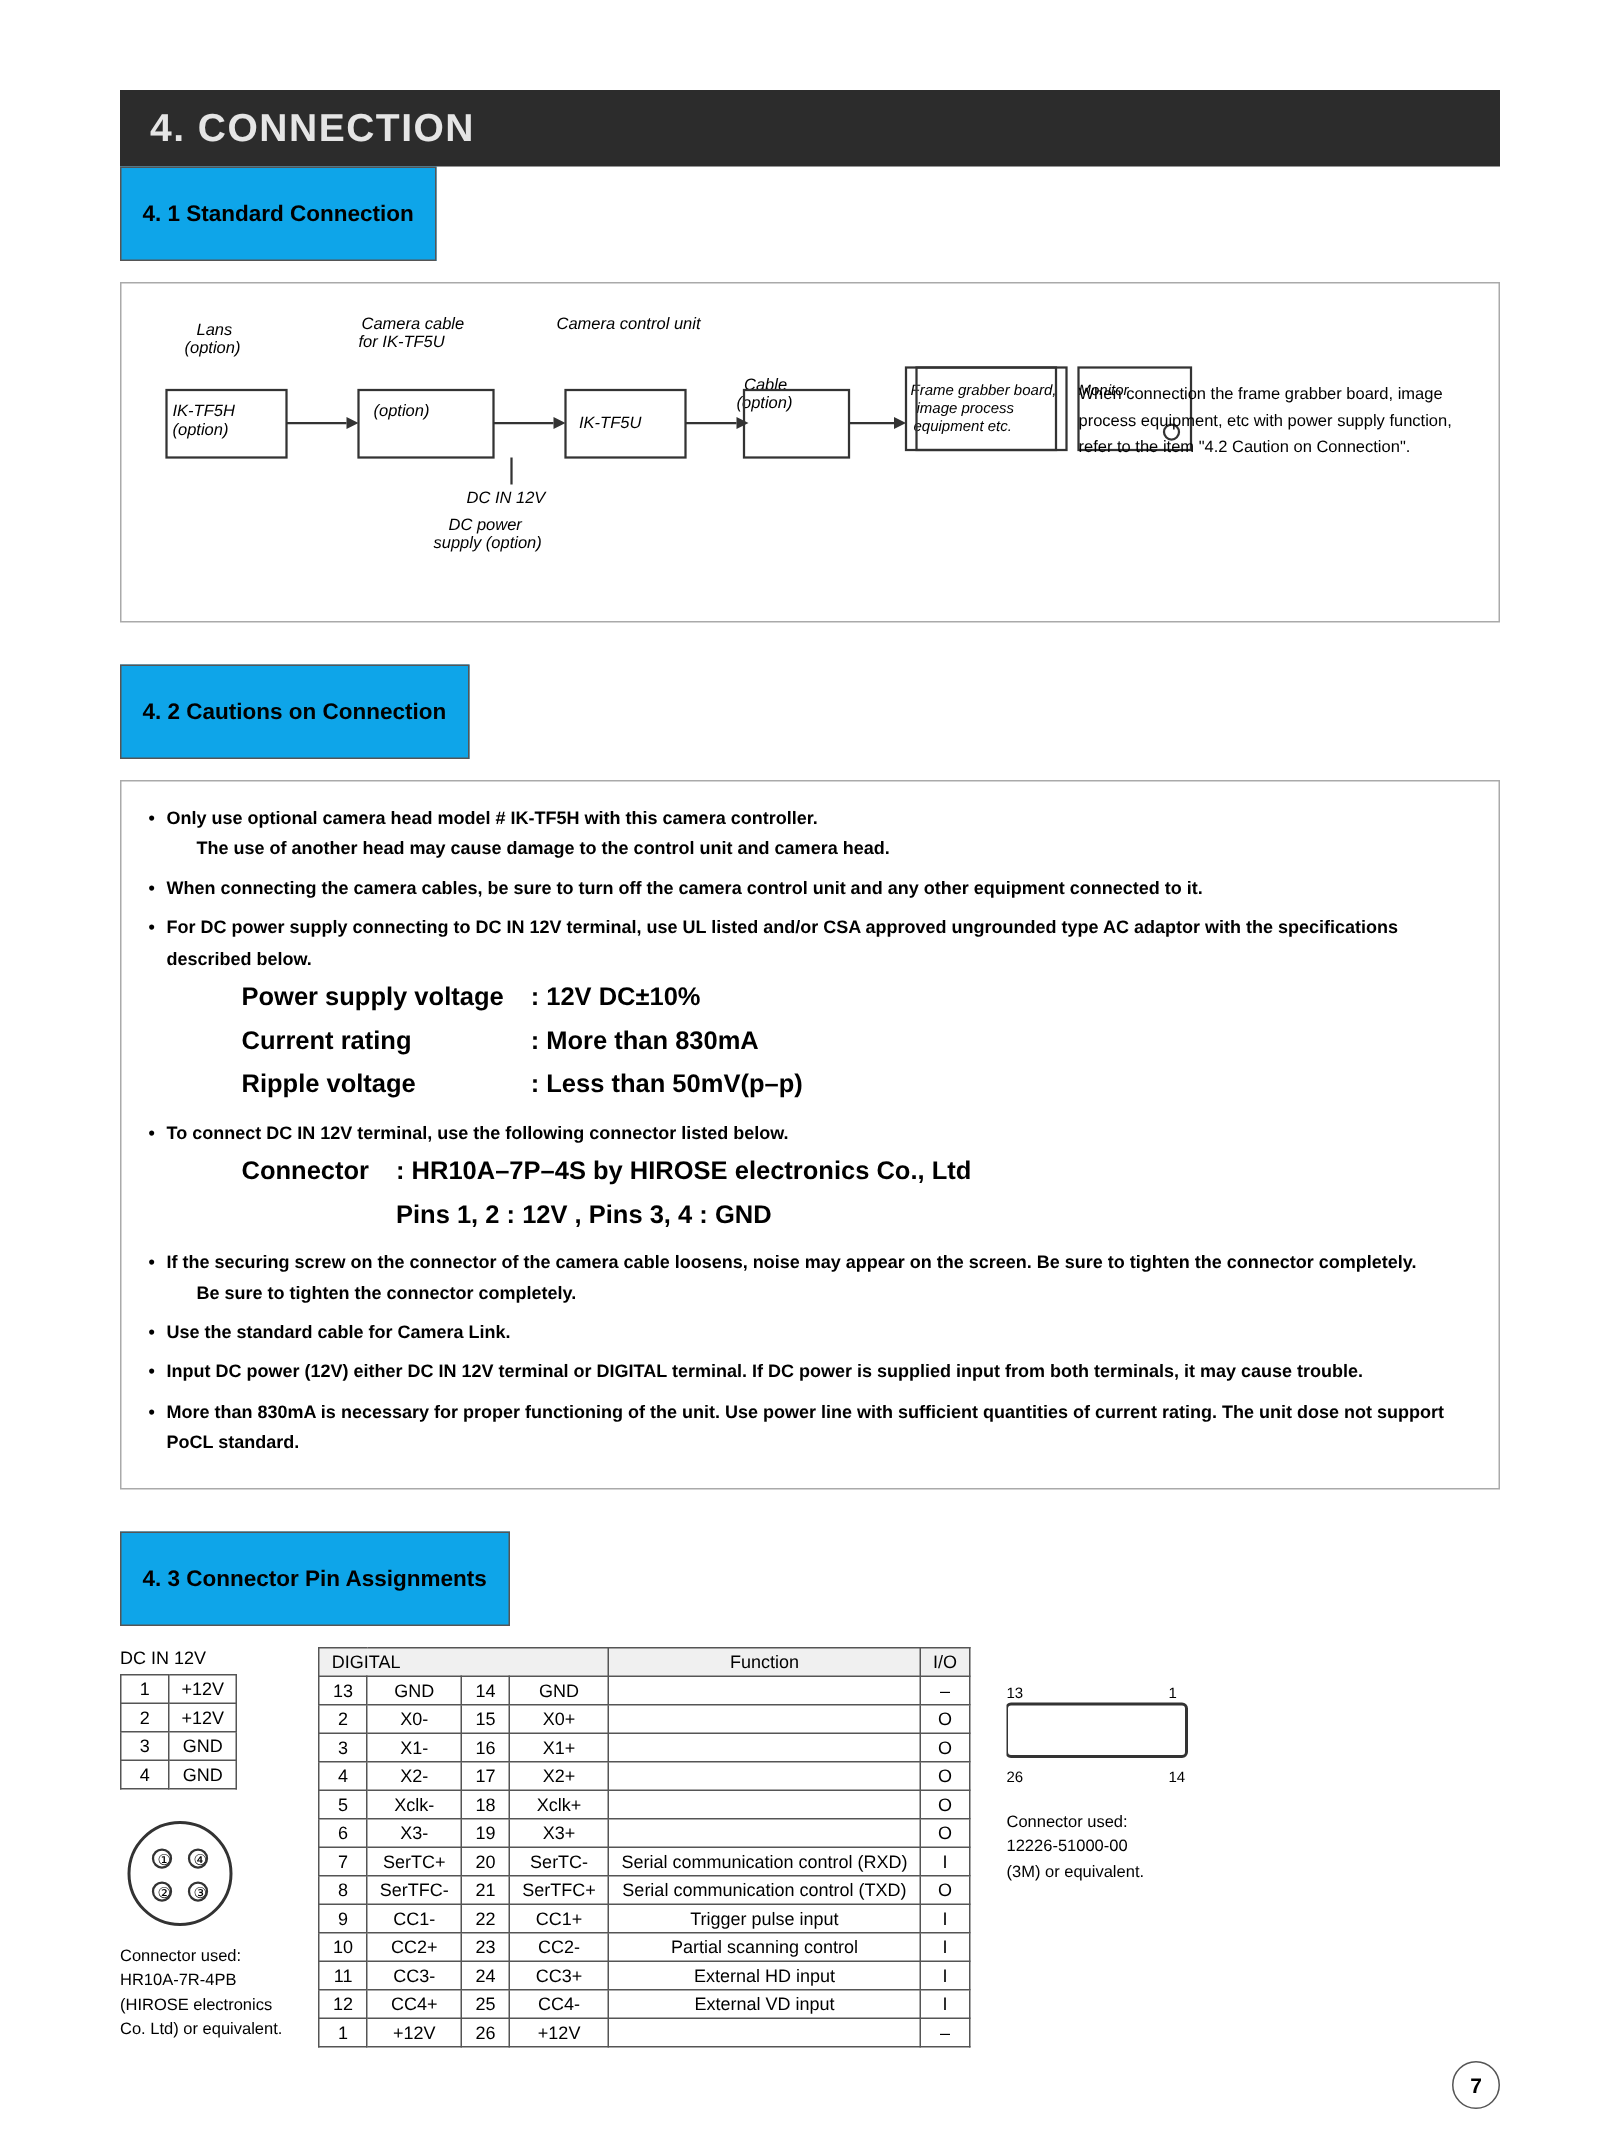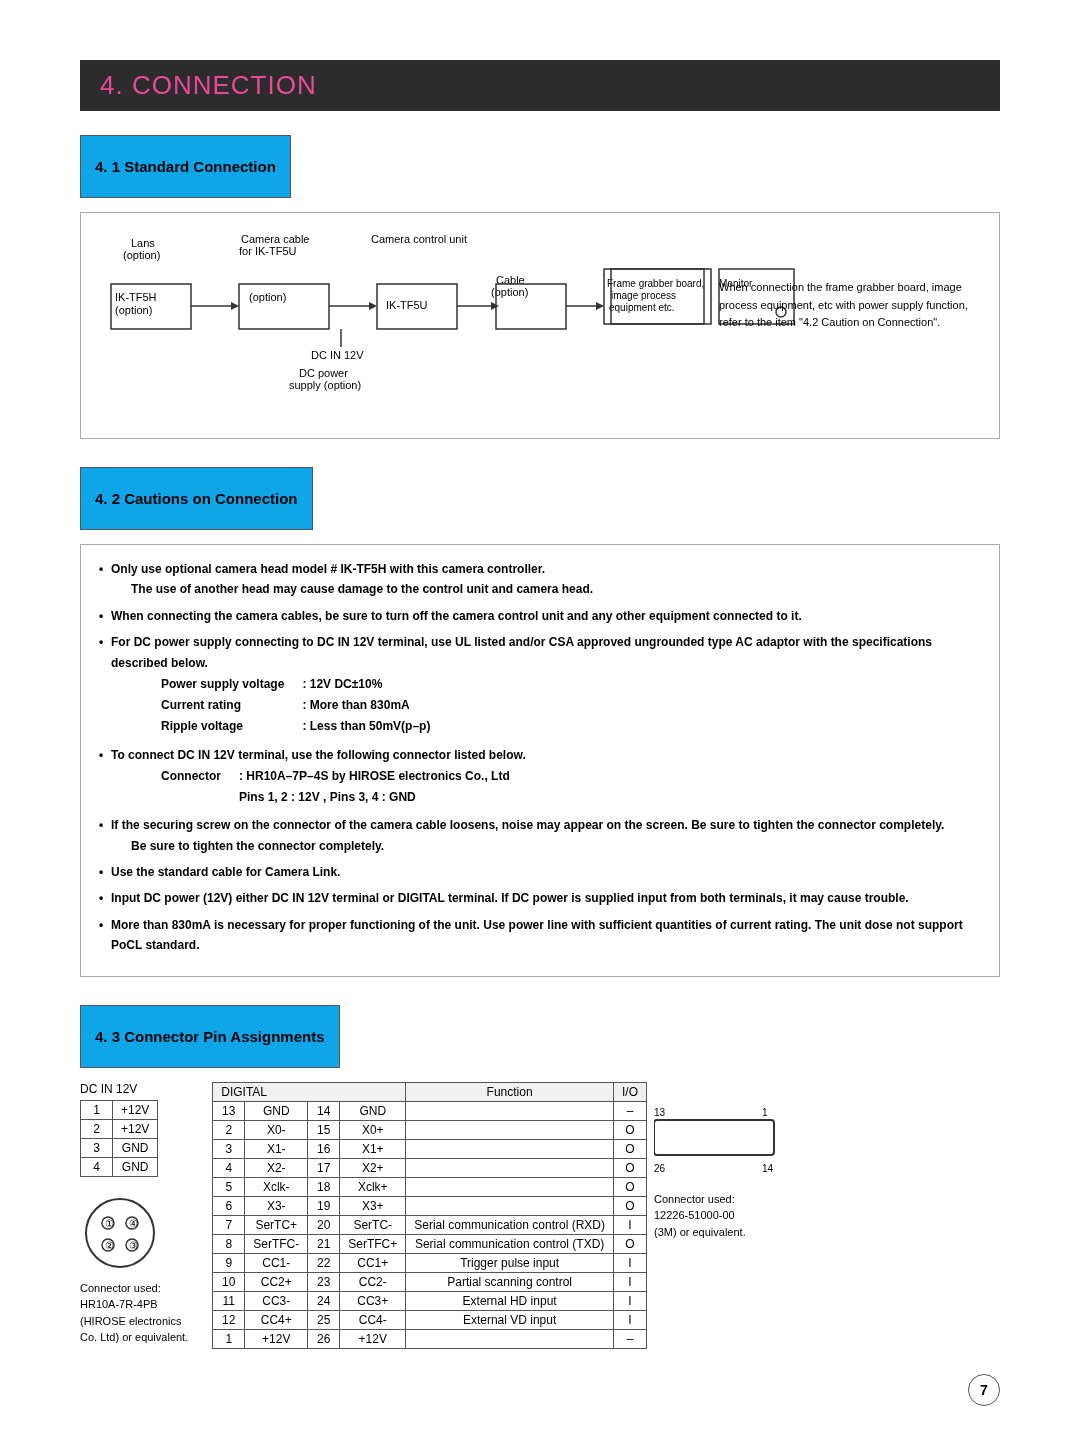--- a/index.html
+++ b/index.html
@@ -9,25 +9,24 @@
       background: #fff;
       color: #000;
       width: 1080px;
       min-height: 1436px;
       padding: 60px 80px;
     }
 
     
     .main-title {
       background: #2c2c2c;
-      color: #ec4899;
+      color: #e5e5e5;
       font-size: 26px;
-      font-weight: normal;
+      font-weight: bold;
       padding: 10px 20px;
-      margin-bottom: 24px;
       letter-spacing: 1px;
     }
 
     .section-heading {
       background: #0ea5e9;
       border: 1.5px solid #555;
       font-size: 15px;
       font-weight: bold;
       padding: 22px 14px;
       margin-bottom: 14px;
@@ -81,21 +80,21 @@
       margin-bottom: 0;
     }
 
     .spec-table {
       margin-left: 40px;
       margin-bottom: 4px;
     }
 
     .spec-table td {
       padding: 0 8px;
-      font-size: 12px;
+      font-size: 17px;
       line-height: 1.6;
     }
 
     
     .pin-section {
       margin-bottom: 20px;
     }
 
     .pin-tables-row {
       display: flex;
@@ -169,21 +168,21 @@
 
 <div class="main-title">4. CONNECTION</div>
 
 
 <div class="section-heading">4. 1   Standard Connection</div>
 
 
 <div class="diagram-area">
   <div style="display:flex; align-items:flex-start; gap:0;">
 
-    <div style="flex:1;">
+    <div style="flex:1;font-style:italic;">
       <svg width="580" height="190" style="overflow:visible;">
 
         <text x="30" y="18" font-size="11" font-family="Arial">Lans</text>
         <text x="22" y="30" font-size="11" font-family="Arial">(option)</text>
         <text x="140" y="14" font-size="11" font-family="Arial">Camera cable</text>
         <text x="138" y="26" font-size="11" font-family="Arial">for IK-TF5U</text>
         <text x="270" y="14" font-size="11" font-family="Arial">Camera control unit</text>
 
         <rect x="10" y="55" width="80" height="45" fill="none" stroke="#333" stroke-width="1.5"></rect>
         <text x="14" y="72" font-size="11" font-family="Arial">IK-TF5H</text>
@@ -338,21 +337,21 @@
           <circle cx="28" cy="52" r="6" fill="none" stroke="#333" stroke-width="1.5"></circle>
           <text x="25" y="56" font-size="10" font-family="Arial">②</text>
           <circle cx="52" cy="52" r="6" fill="none" stroke="#333" stroke-width="1.5"></circle>
           <text x="49" y="56" font-size="10" font-family="Arial">③</text>
         </svg>
         <div class="connector-label">Connector used:<br>HR10A-7R-4PB<br>(HIROSE electronics<br>Co. Ltd) or equivalent.</div>
       </div>
     </div>
 
     <div class="digital-table-wrap">
-      <div style="display:flex; align-items:flex-start; gap:7px;">
+      <div style="display:flex; align-items:flex-start; gap:24px;">
         <div>
           <table class="pin-table">
             <thead>
               <tr>
                 <th colspan="4" style="text-align:left;">DIGITAL</th>
                 <th class="func-col">Function</th>
                 <th>I/O</th>
               </tr>
             </thead>
             <tbody>

